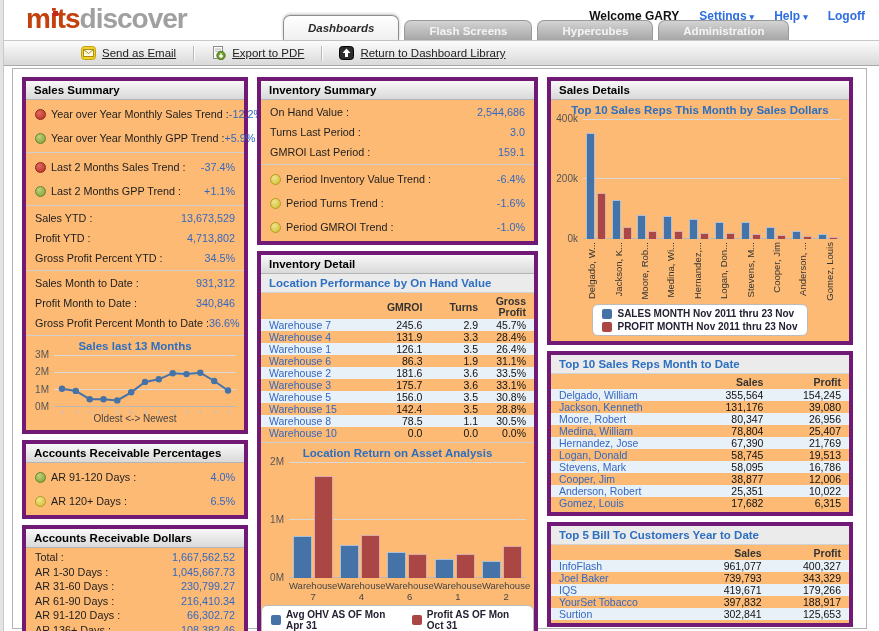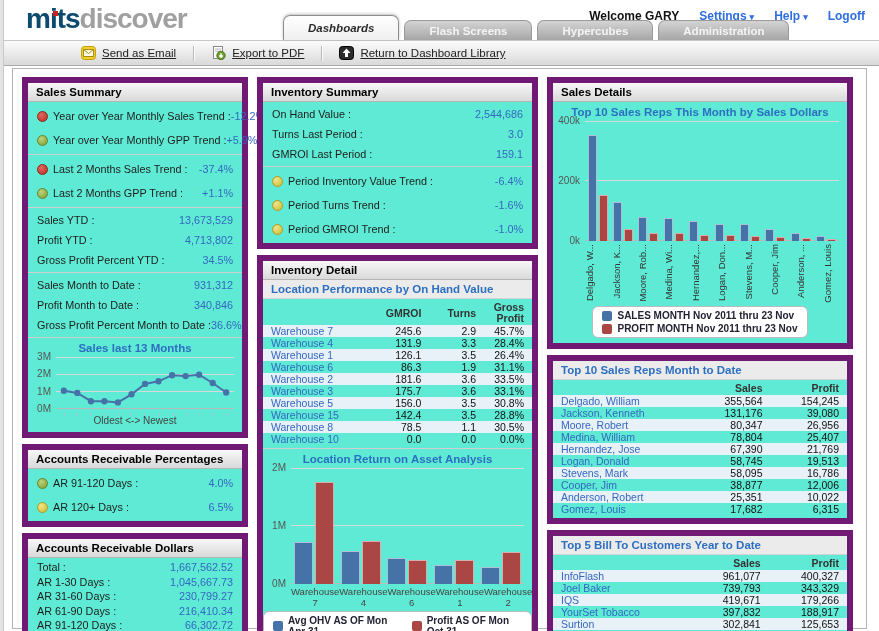--- a/index.html
+++ b/index.html
@@ -3,21 +3,21 @@
 <meta charset="utf-8">
 <style>
   * { margin:0; padding:0; box-sizing:border-box; }
   html,body { width:879px; height:631px; overflow:hidden; background:#fff;
     font-family:"Liberation Sans", sans-serif; }
   .edge { position:absolute; left:0; top:0; width:4px; height:631px; background:#e3e3e3; border-right:1px solid #c9c9c9; z-index:50;}
 
   
   .topbar { position:relative; height:40px; background:#fff; }
   .logo { position:absolute; left:26px; top:3px; font-size:28px; font-weight:bold; letter-spacing:-1px; }
-  .logo-mits { color:#0c4a6e; position:relative; }
+  .logo-mits { color:#c2410c; position:relative; }
   .logo-dot { position:absolute; left:27px; top:8px; width:5px; height:5px; background:#c9241d; }
   .logo-disc { color:#a0a0a0; }
   .userlinks { position:absolute; right:14px; top:9px; display:flex; gap:20px; font-size:12px; font-weight:bold; }
   .welcome { color:#111; }
   .hlink { color:#2f6ee0; cursor:pointer; text-decoration:none; }
   .caret { font-size:9px; margin-left:3px; color:#2f6ee0; }
 
   
   .tabs { position:absolute; left:283px; bottom:0; display:flex; align-items:flex-end; z-index:5; }
   .tab { height:20px; line-height:20px; padding:0 24px; margin-right:5px; font-size:11.5px; font-weight:bold;
@@ -30,21 +30,21 @@
   .toolbar { height:26px; background:linear-gradient(#fcfcfc,#d9d9d9); border-top:1px solid #c8c8c8;
     border-bottom:1px solid #a9a9a9; display:flex; align-items:center; padding-left:64px; }
   .tbtn { display:flex; align-items:center; gap:6px; padding:0 17px; font-size:11.5px; color:#222; cursor:pointer; height:100%;text-decoration:underline; }
   .tsep { width:1px; height:15px; background:#b8b8b8; box-shadow:1px 0 0 rgba(255,255,255,.85); }
 
   
   .content { margin:2px 12px 0 12px; height:561px; border:1px solid #b3b3b3; background:#fff;
     display:flex; gap:9px; padding:8px 9px; }
   .col { display:flex; flex-direction:column; }
 
-  .panel { border:6px solid #701a75; background:#5eead4; margin-bottom:6px; }
+  .panel { border:4px solid #701a75; background:#fdba74; margin-bottom:6px; }
   .panel-h { background:linear-gradient(#f8f8f8,#d9d9d9); border-bottom:1px solid #b5b5b5;
     padding:3px 8px; font-size:11.5px; font-weight:bold; color:#000; }
   .sub-h { background:#ebebeb; border-bottom:1px solid #d2d2d2; padding:3px 8px;
     font-size:11.5px; font-weight:bold; color:#2d6fc0; }
 
   .group { padding:2px 0; }
   .group.sep { border-top:1px solid #cfcfcf; }
   .row { display:flex; align-items:center; padding:0 9px; }
   .row.trend { height:24px; }
   .row.stat { height:20px; }

